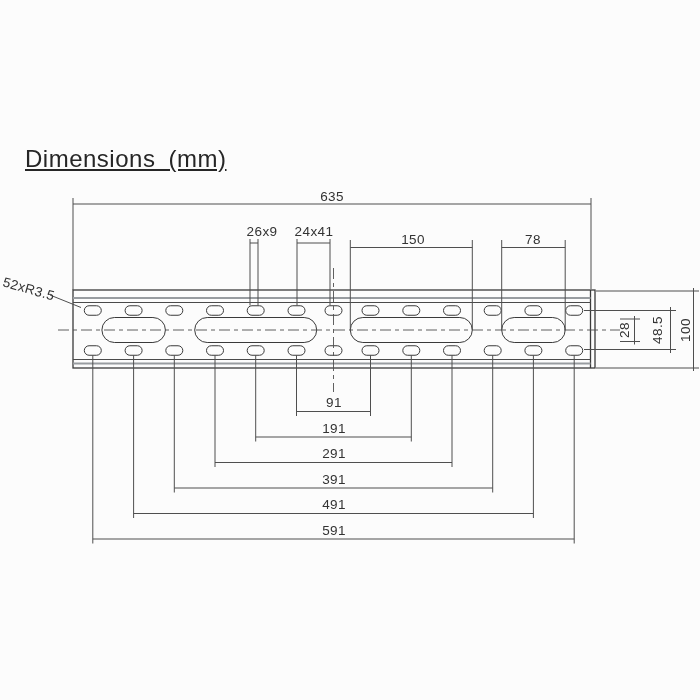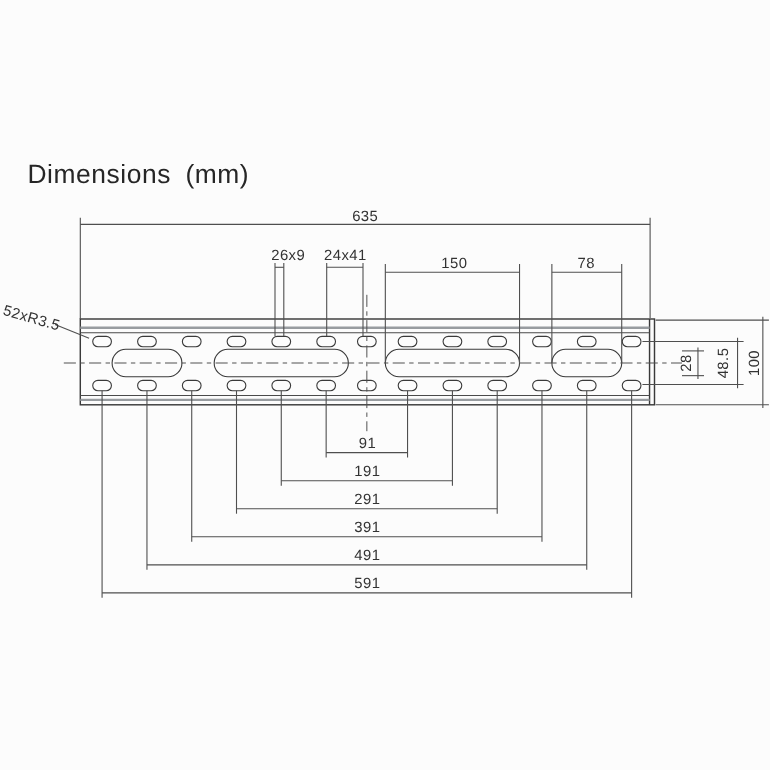--- a/index.html
+++ b/index.html
@@ -2,21 +2,21 @@
 <html><head>
 <meta charset="utf-8">
 <style>
   html,body{margin:0;padding:0;background:#e9e9e9;}
   .stage{
     position:relative;width:700px;height:700px;background:#fcfcfc;
     font-family:"Liberation Sans", sans-serif;overflow:hidden;margin:0 auto;
   }
   .title{
     position:absolute;left:25px;top:145px;font-size:24px;color:#262626;
-    letter-spacing:0.5px;word-spacing:6px;font-weight:400;
+    letter-spacing:0.5px;word-spacing:6px;font-weight:400;text-decoration:underline;
   }
   svg text{
     font-family:"Liberation Sans", sans-serif;font-size:13.5px;fill:#333;
     letter-spacing:0.4px;
   }
   svg{position:absolute;left:0;top:0;}
 </style>
 </head>
 <body>
 

